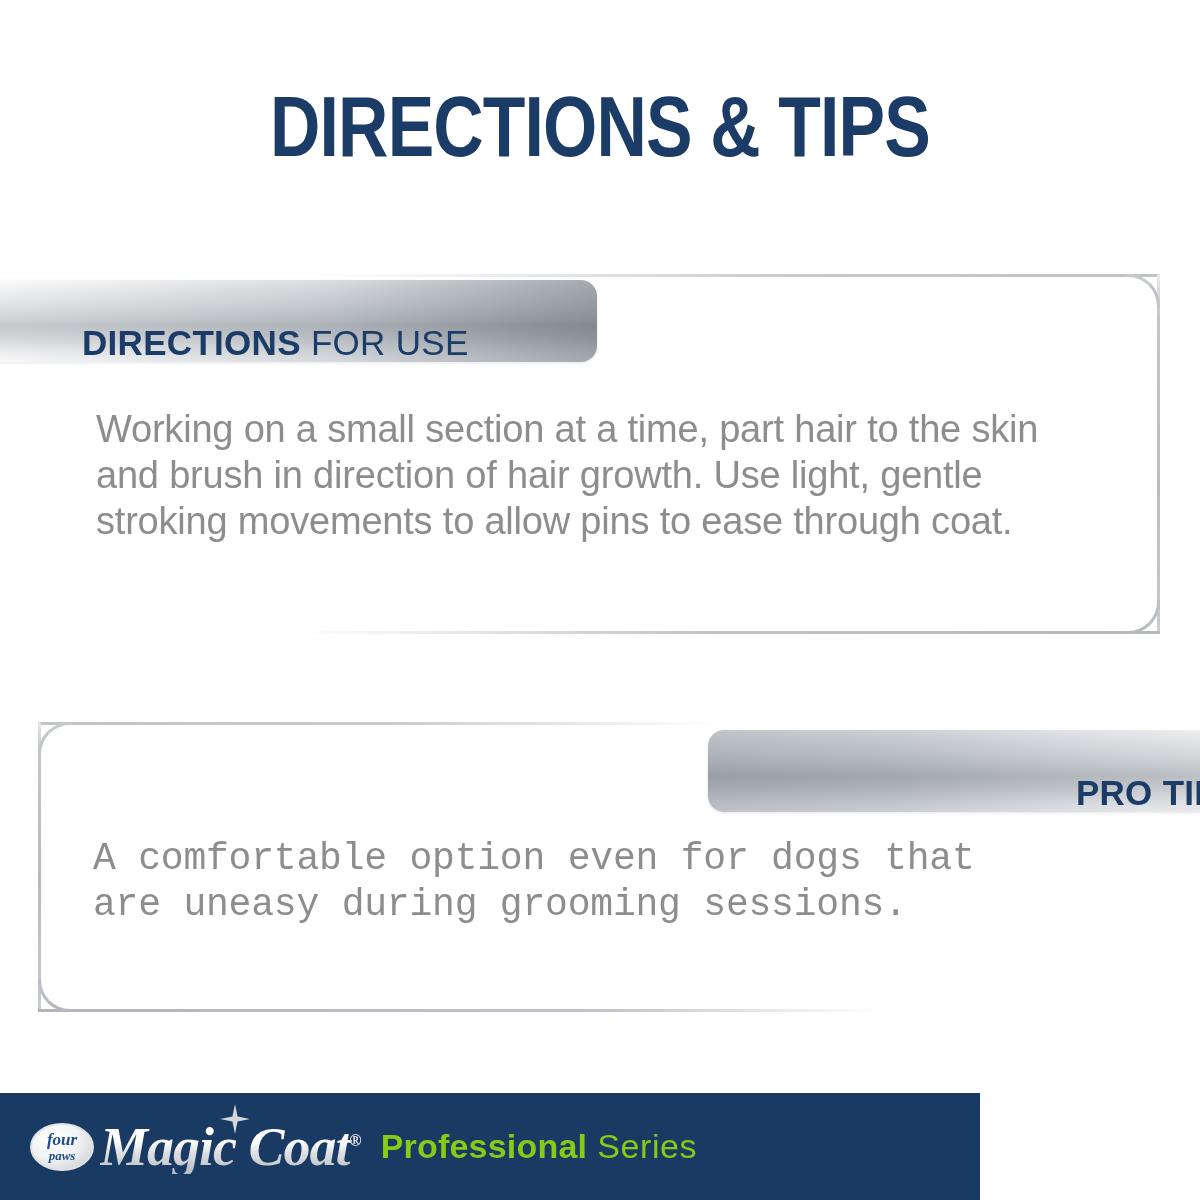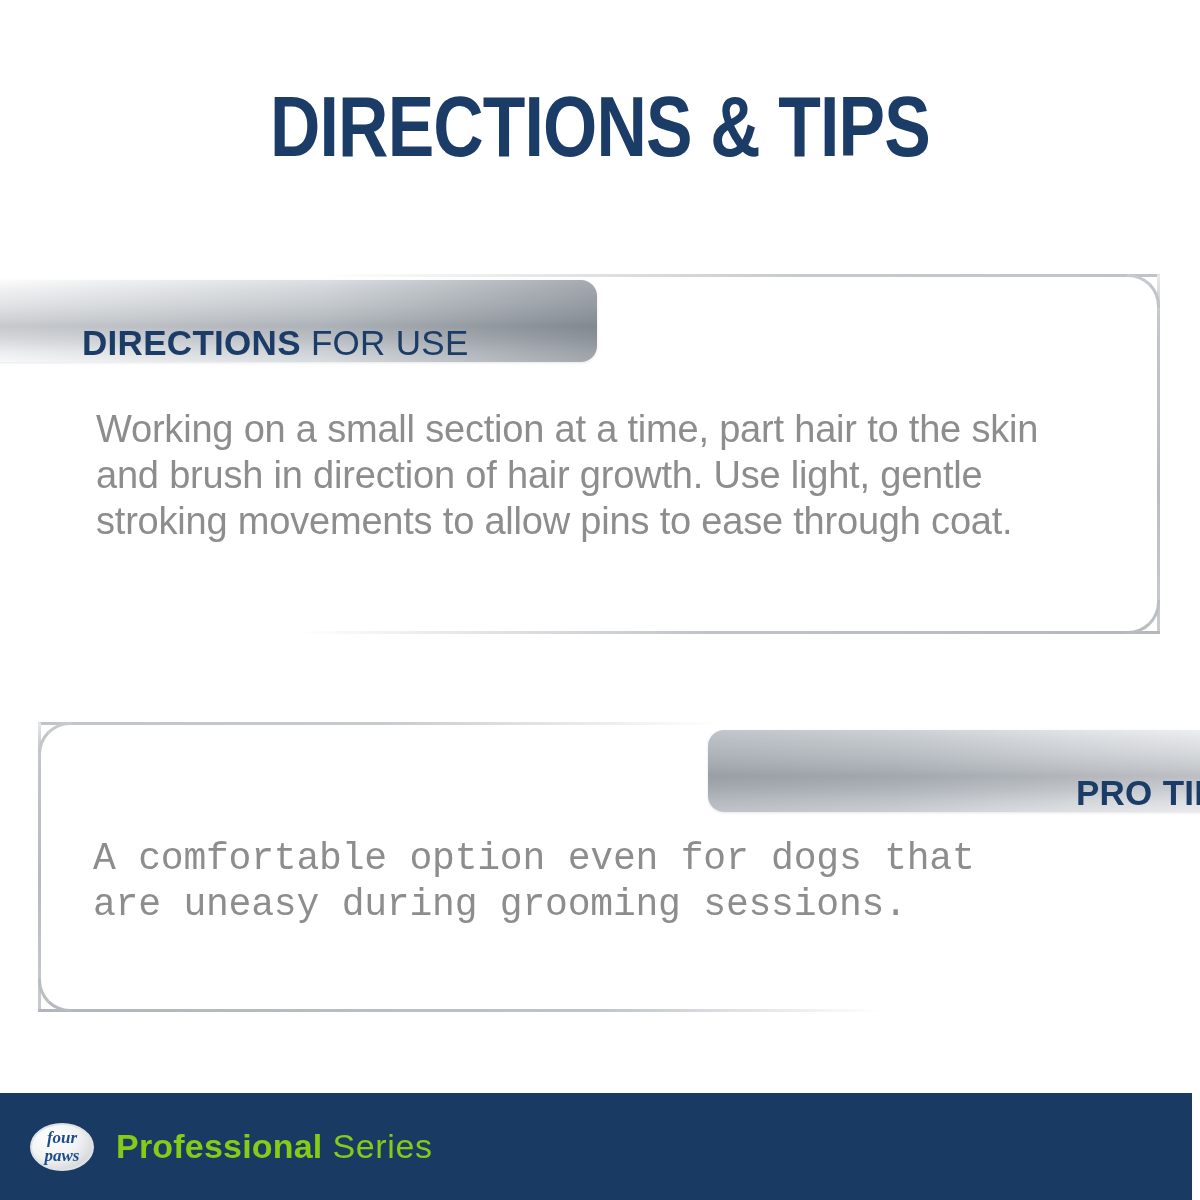--- a/index.html
+++ b/index.html
@@ -232,21 +232,21 @@
     top: 836px;
     width: 960px;
     font-family: Liberation Mono, monospace;
   }
 
   
   .footer {
     position: absolute;
     left: 0;
     bottom: 0;
-    width: 1192px;
+    width: 980px;
     height: 107px;
     background: #183a63;
     display: flex;
     align-items: center;
     margin-top: 24px;
   }
   .footer-inner {
     display: flex;
     align-items: center;
     margin-left: 30px;
@@ -267,21 +267,21 @@
   }
   .fourpaws span {
     display: block;
     font-family: "Liberation Serif", serif;
     font-style: italic;
     font-weight: bold;
     color: #1c4c8c;
     line-height: 1;
   }
   .fp-four { font-size: 17px; }
-  .fp-paws { font-size: 17px; margin-top: 1px; }
+  .fp-paws { font-size: 13px; margin-top: 1px; }
 
   .magiccoat {
     position: relative;
     font-family: "Liberation Serif", serif;
     font-style: italic;
     font-weight: bold;
     font-size: 54px;
     line-height: 1;
     letter-spacing: -1px;
     background: linear-gradient(to bottom, #ffffff 0%, #ffffff 38%, #dcdee1 62%, #b9bcc0 100%);
@@ -356,19 +356,25 @@
 <div class="body-copy copy-protip">A comfortable option even for dogs that are uneasy during grooming sessions.</div>
 
 <div class="footer">
   <div class="footer-inner">
 
     <div class="fourpaws">
       <span class="fp-four">four</span>
       <span class="fp-paws">paws</span>
     </div>
 
+    <div class="magiccoat">
+      <span>Magic Coat</span><span class="mc-reg">®</span>
+      <svg class="mc-star" viewBox="0 0 30 30" aria-hidden="true">
+        <polygon points="15,0 17.6,12.4 30,15 17.6,17.6 15,30 12.4,17.6 0,15 12.4,12.4" fill="#d5d8db"></polygon>
+      </svg>
+    </div>
 
     <div class="proseries">
       <span class="pro">Professional</span><span class="ser"> Series</span>
     </div>
 
   </div>
 </div>
 
 </body></html>

